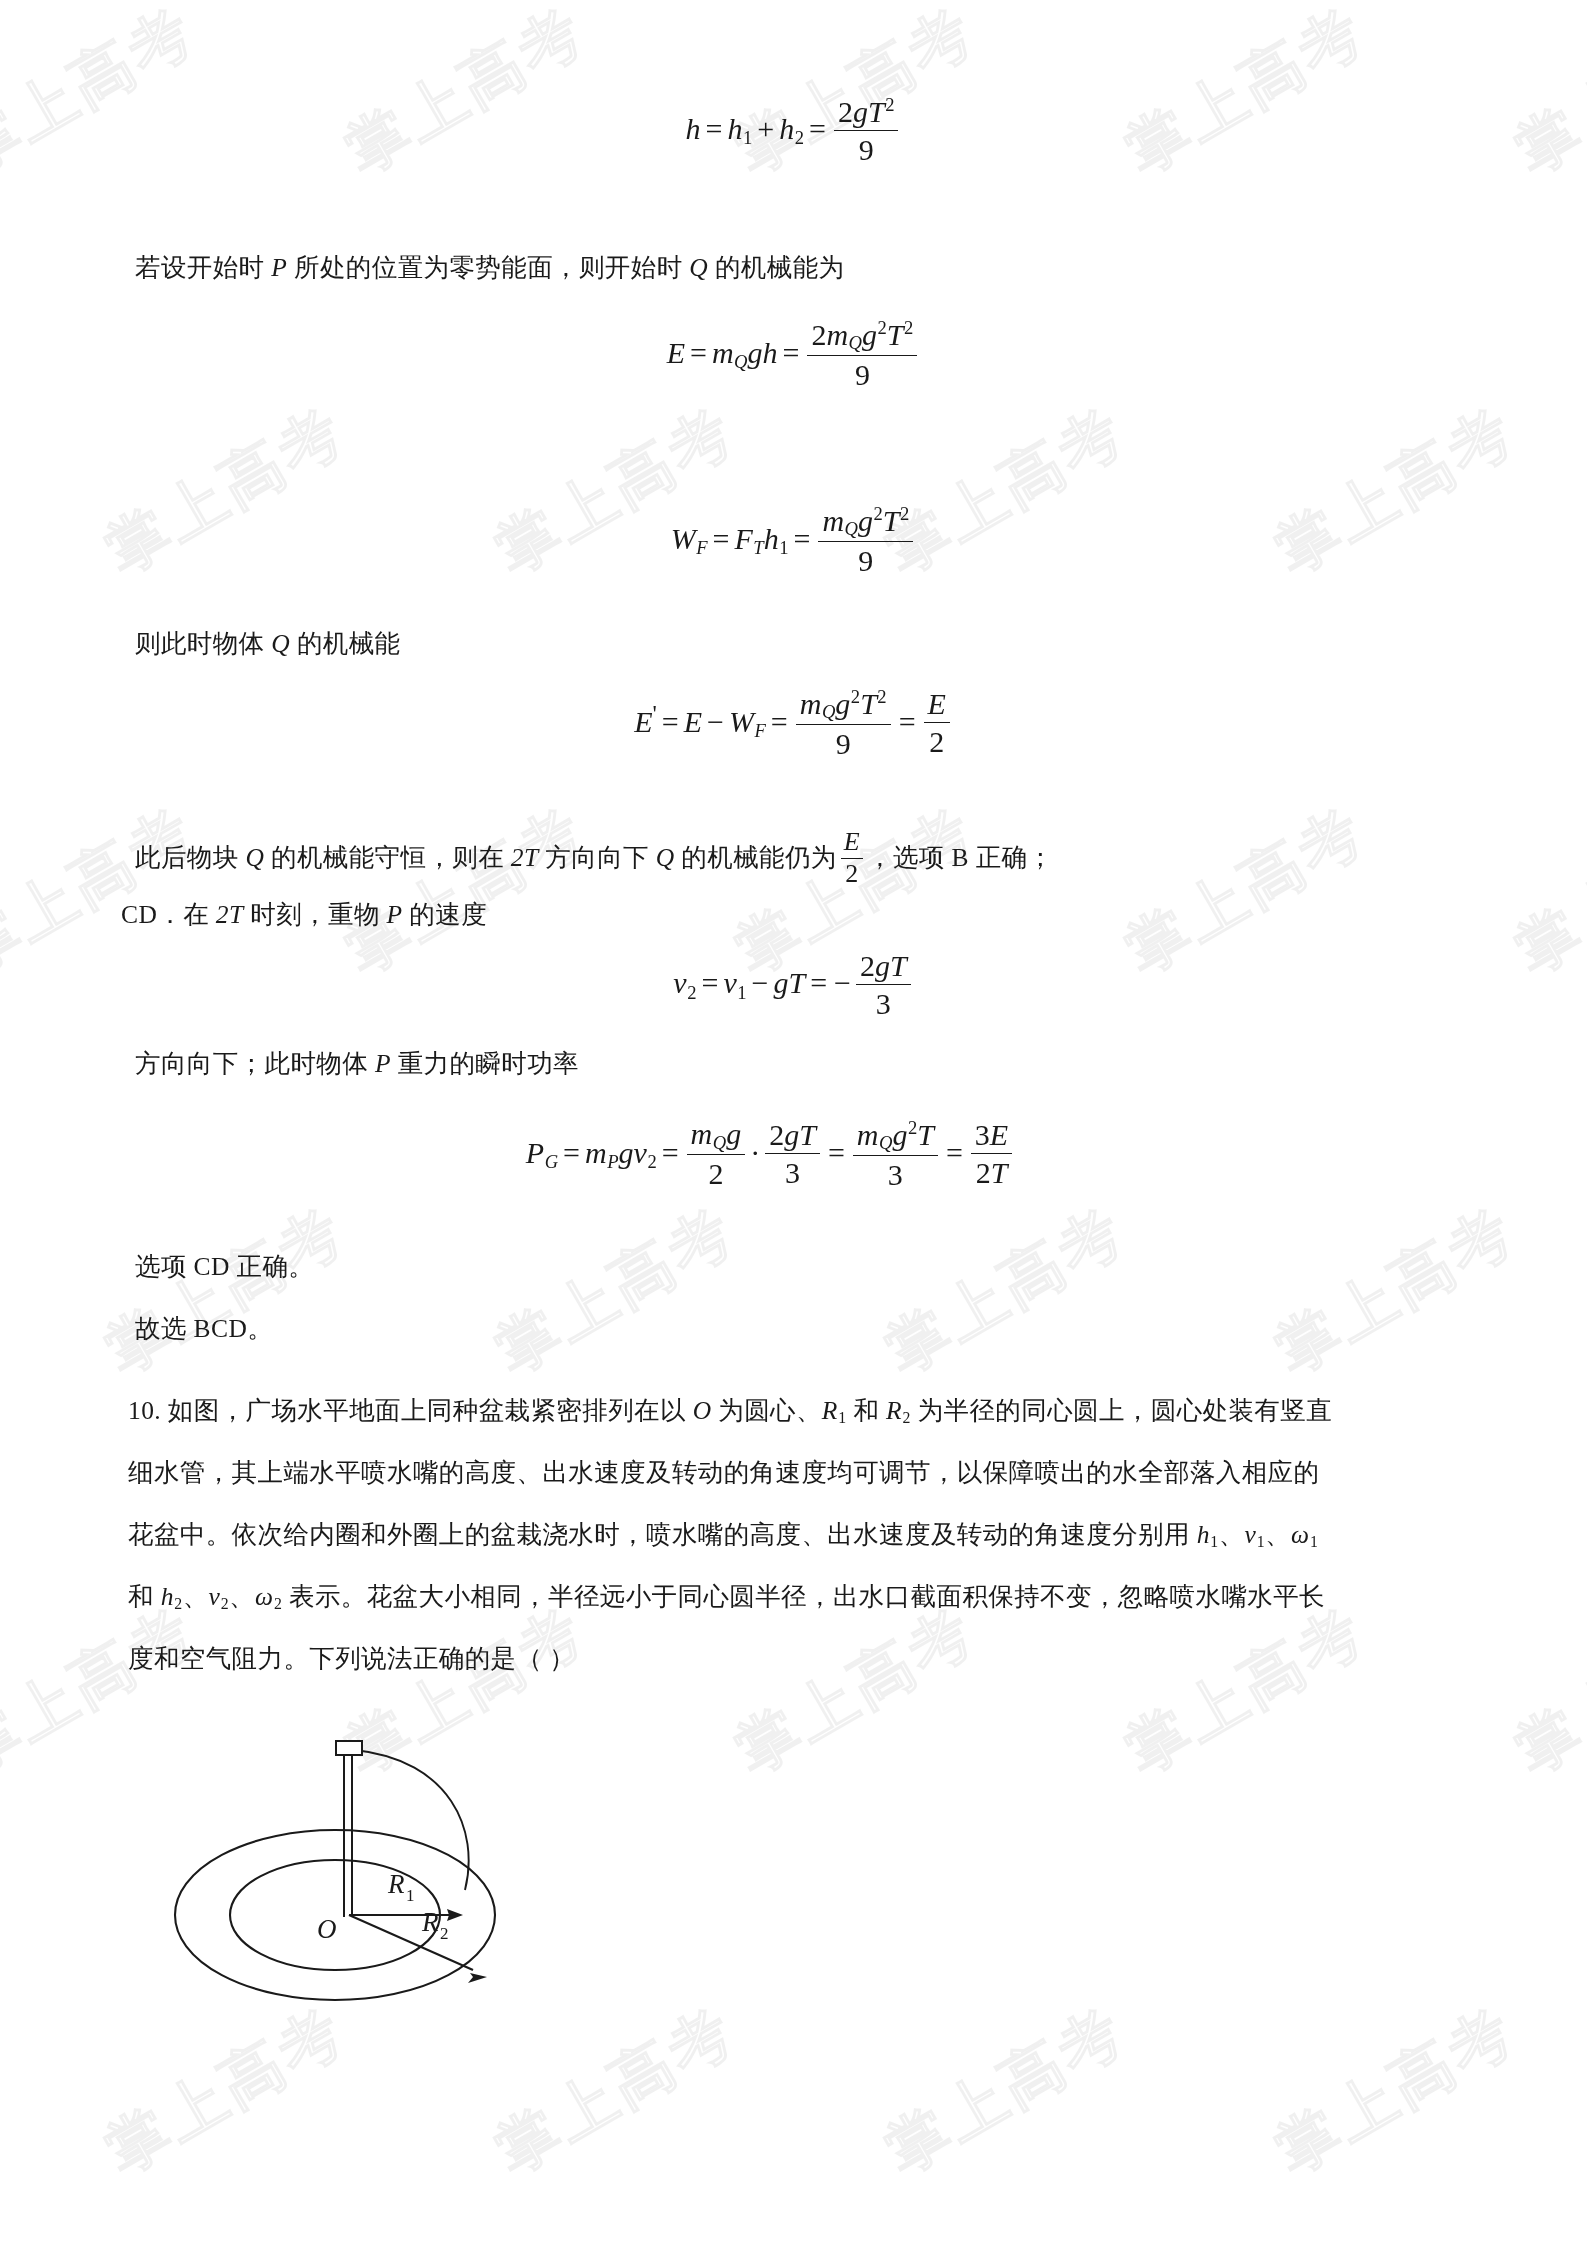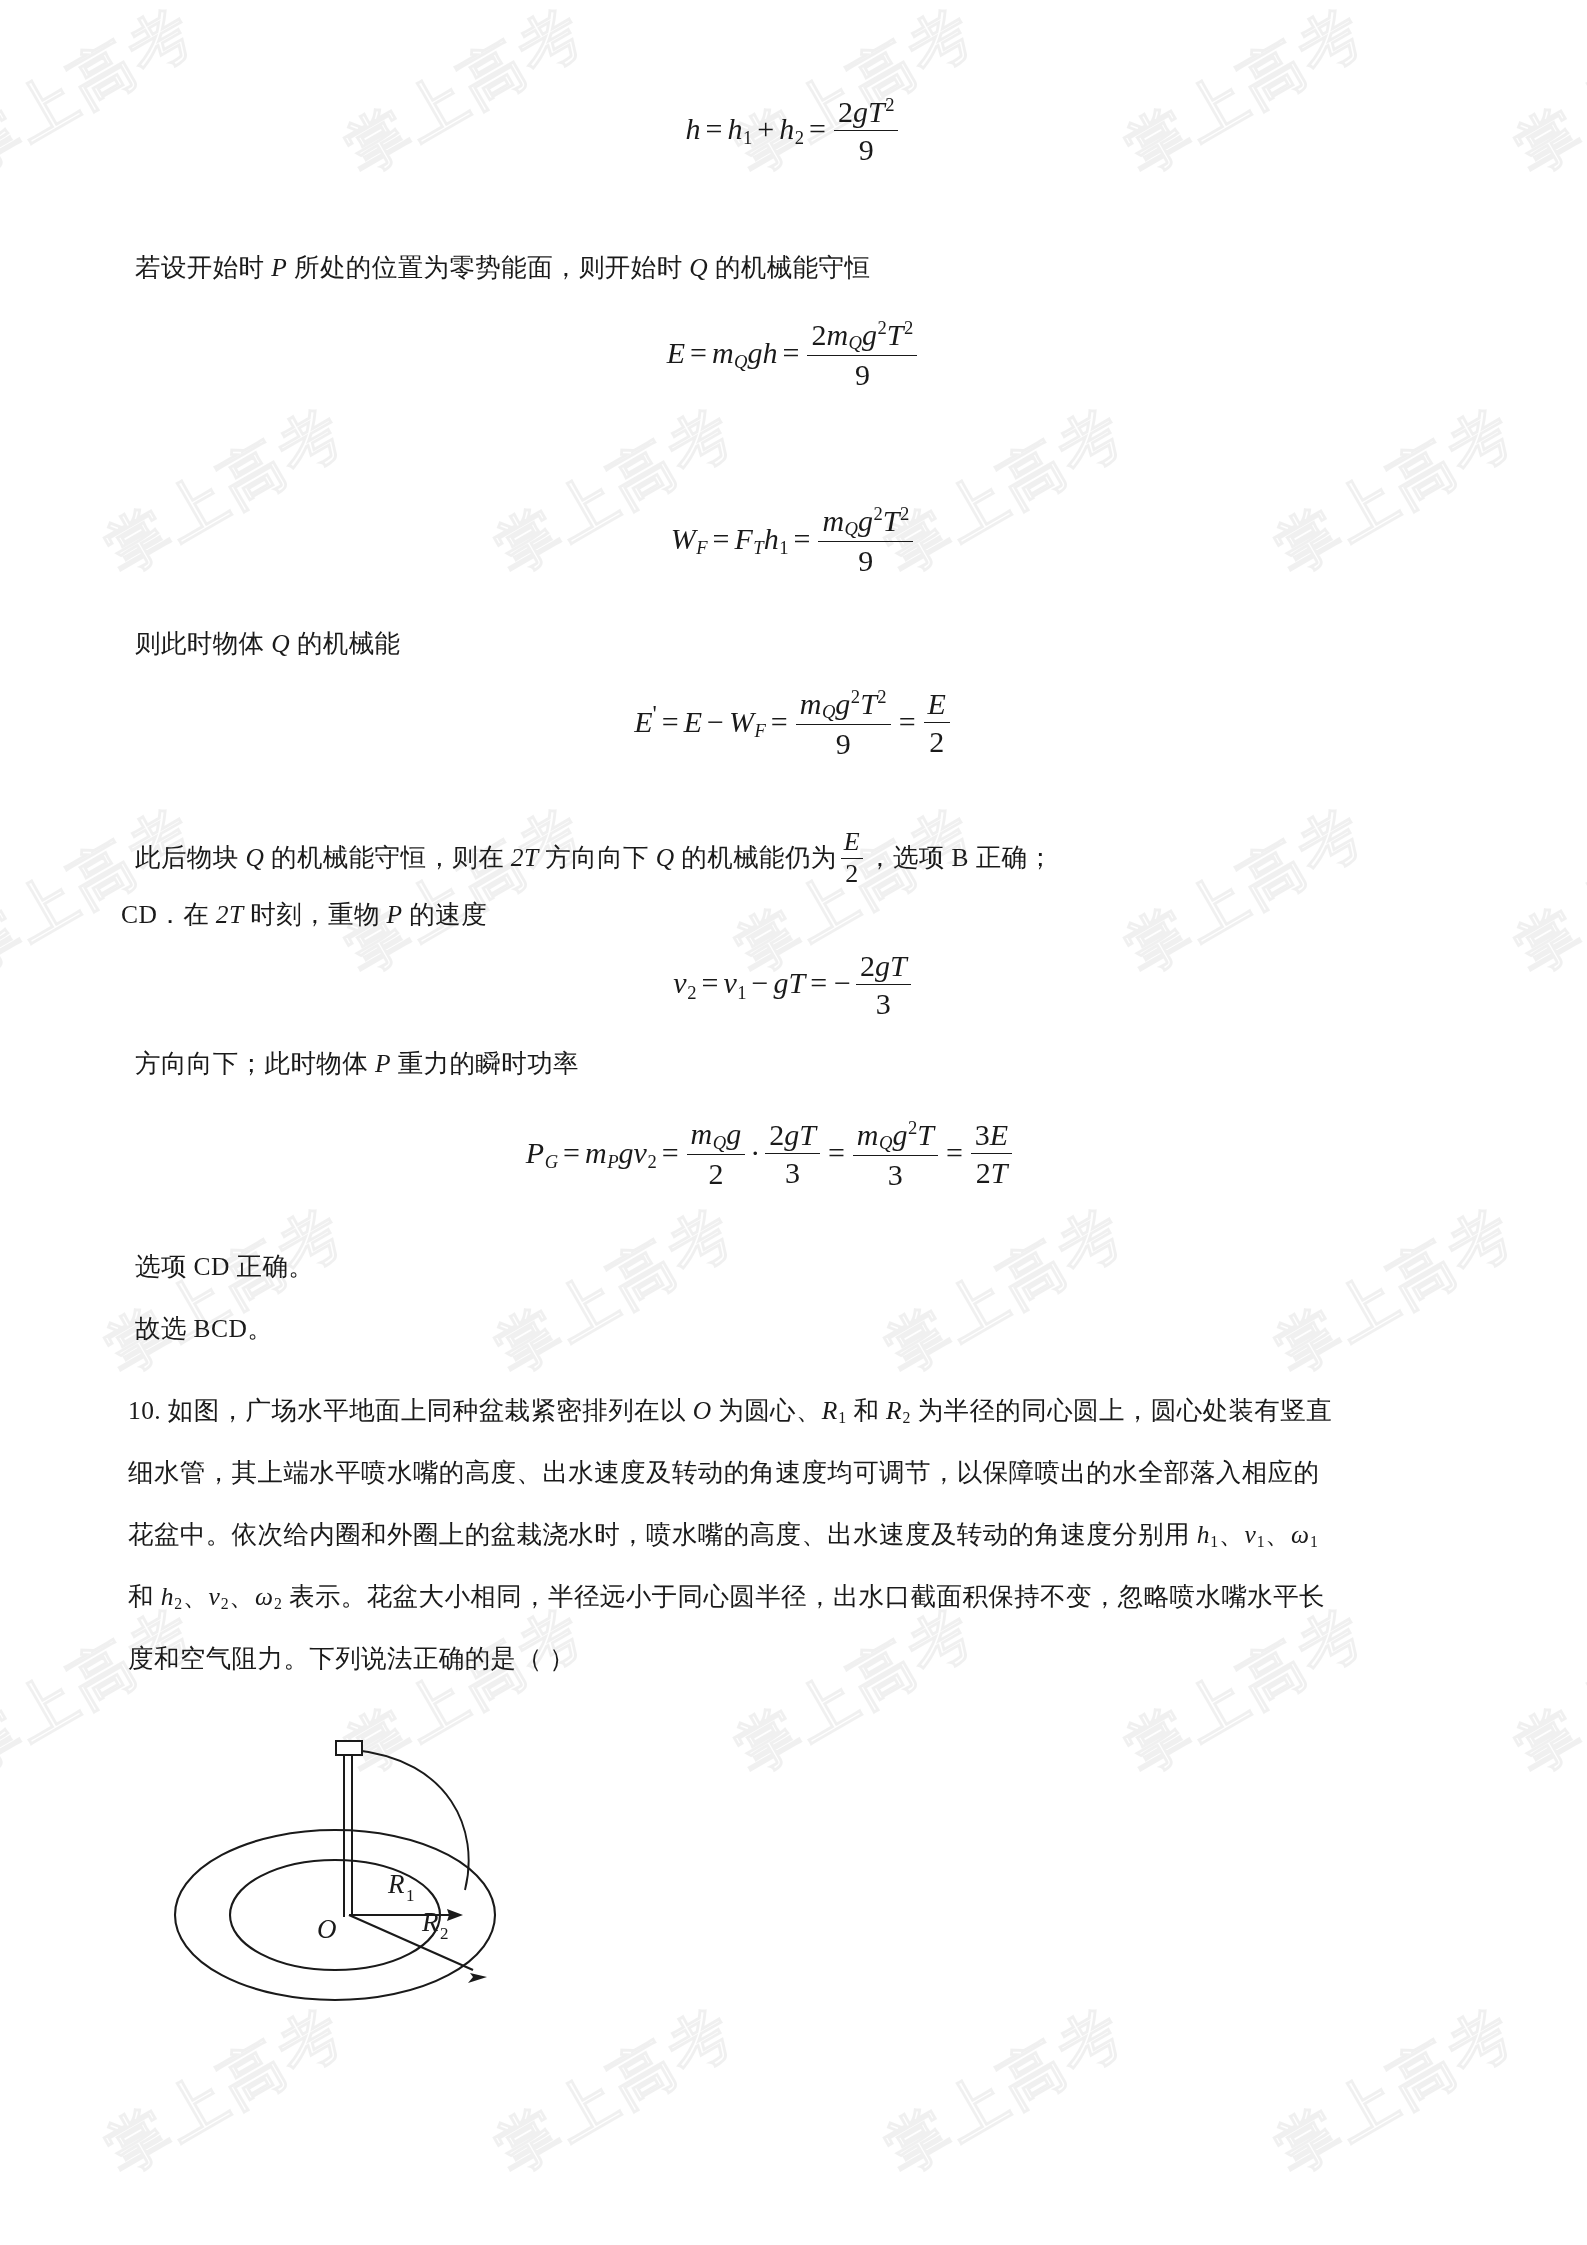--- a/index.html
+++ b/index.html
@@ -171,21 +171,21 @@
 
 <div id="page">
 
   <div class="abs blk-eq" style="left:0;top:95px;width:1587px;">
     <span class="eq">
       <span class="mi">h</span><span class="mo">=</span><span class="mi">h</span><sub class="sn">1</sub><span class="mo">+</span><span class="mi">h</span><sub class="sn">2</sub><span class="mo">=</span><span class="frac"><span class="num"><span class="mn">2</span><span class="mi">g</span><span class="mi">T</span><sup class="p">2</sup></span><span class="den"><span class="mn">9</span></span></span>
     </span>
   </div>
 
   <div class="abs para" style="left:135px;top:249px;">
-    <span>若设开始时 </span><span class="it">P</span><span> 所处的位置为零势能面，则开始时 </span><span class="it">Q</span><span> 的机械能守恒</span>
+    <span>若设开始时 </span><span class="it">P</span><span> 所处的位置为零势能面，则开始时 </span><span class="it">Q</span><span> 的机械能为</span>
   </div>
 
   <div class="abs blk-eq" style="left:0;top:318px;width:1587px;">
     <span class="eq">
       <span class="mi">E</span><span class="mo">=</span><span class="mi">m</span><sub class="s">Q</sub><span class="mi">g</span><span class="mi">h</span><span class="mo">=</span><span class="frac"><span class="num"><span class="mn">2</span><span class="mi">m</span><sub class="s">Q</sub><span class="mi">g</span><sup class="p">2</sup><span class="mi">T</span><sup class="p">2</sup></span><span class="den"><span class="mn">9</span></span></span>
     </span>
   </div>
 
 
   <div class="abs blk-eq" style="left:0;top:504px;width:1587px;">

